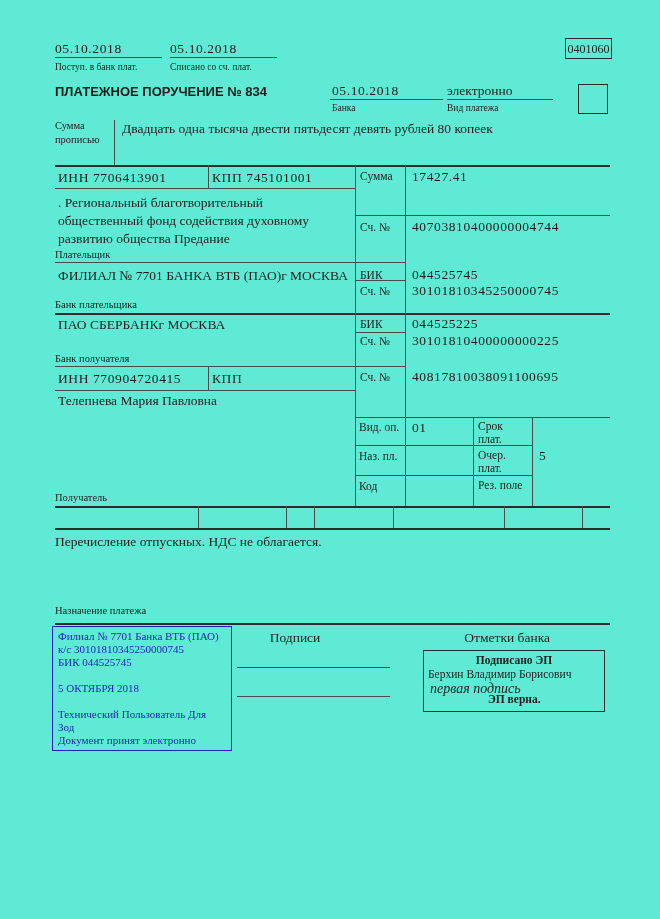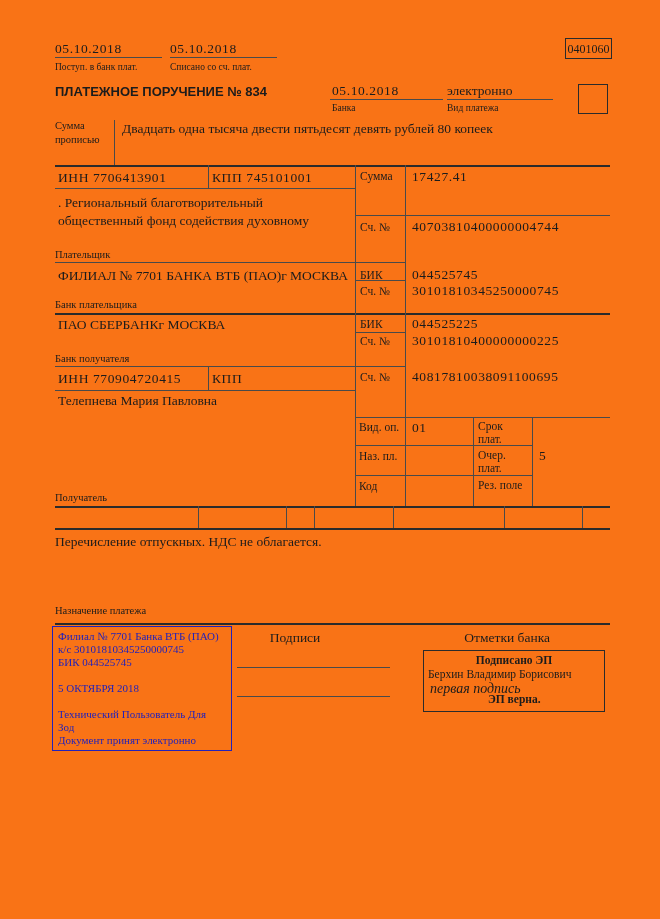--- a/index.html
+++ b/index.html
@@ -1,16 +1,16 @@
 <!DOCTYPE html>
 <html><head>
 <meta charset="utf-8">
 <style>
   html,body{margin:0;padding:0;background:#ffffff;}
-  .page{position:relative;width:660px;height:919px;background:#f97316;overflow:hidden;
+  .page{position:relative;width:660px;height:919px;background:#5eead4;overflow:hidden;
         font-family:"Liberation Serif", serif;color:#1c1c1c;}
   .abs{position:absolute;white-space:nowrap;}
   .wrap{white-space:normal;}
   .hl{position:absolute;height:1px;background:#4a4a4a;}
   .hl2{position:absolute;height:2px;background:#2b2b2b;}
   .vl{position:absolute;width:1px;background:#4a4a4a;}
   .val{font-size:13.5px;letter-spacing:0.6px;}
   .txt{font-size:13.5px;}
   .slbl{font-size:11.5px;}
   .lbl{font-size:9.5px;}
@@ -82,20 +82,21 @@
   <div class="vl" style="left:504px;top:506px;height:22px;"></div>
   <div class="vl" style="left:582px;top:506px;height:22px;"></div>
 
   <div class="abs val" style="left:58px;top:170px;">ИНН 7706413901</div>
   <div class="abs val" style="left:212px;top:170px;">КПП 745101001</div>
   <div class="abs slbl" style="left:360px;top:170px;">Сумма</div>
   <div class="abs val" style="left:412px;top:169px;">17427.41</div>
 
   <div class="abs txt" style="left:58px;top:213px;">общественный фонд содействия духовному</div>
   <div class="abs txt" style="left:58px;top:195px;">. Региональный благотворительный</div>
+  <div class="abs txt" style="left:58px;top:231px;">развитию общества Предание</div>
 
   <div class="abs slbl" style="left:360px;top:221px;">Сч. №</div>
   <div class="abs val" style="left:412px;top:219px;">40703810400000004744</div>
   <div class="abs seclbl" style="left:55px;top:249px;">Плательщик</div>
 
   <div class="abs txt" style="left:58px;top:268px;">ФИЛИАЛ № 7701 БАНКА ВТБ (ПАО)г МОСКВА</div>
   <div class="abs slbl" style="left:360px;top:269px;">БИК</div>
   <div class="abs val" style="left:412px;top:267px;">044525745</div>
   <div class="abs slbl" style="left:360px;top:285px;">Сч. №</div>
   <div class="abs val" style="left:412px;top:283px;">30101810345250000745</div>

